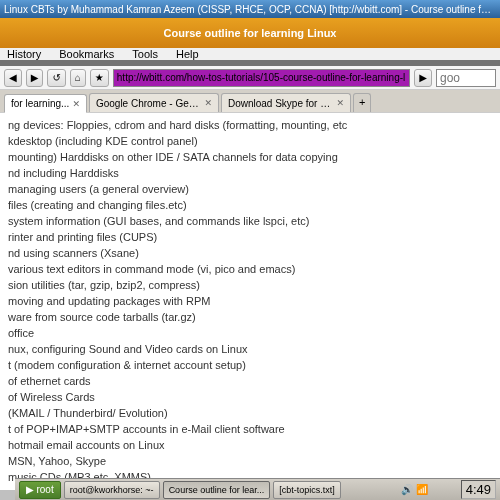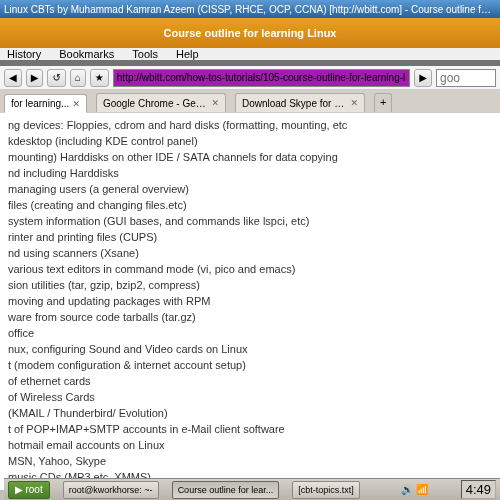--- a/index.html
+++ b/index.html
@@ -80,21 +80,21 @@
       padding: 0 3px;
     }
 
     
     .tabs-bar {
       background: #d4d0c8;
       height: 22px;
       display: flex;
       align-items: flex-end;
       padding: 0 4px;
-      gap: 9px;
+      gap: 2px;
     }
     .tab {
       background: #e8e4dc;
       border: 1px solid #aaa;
       border-bottom: none;
       border-radius: 3px 3px 0 0;
       padding: 2px 6px;
       font-size: 10px;
       display: flex;
       align-items: center;
@@ -140,29 +140,29 @@
       color: #333;
       line-height: 16px;
       white-space: nowrap;
       overflow: hidden;
     }
 
     
     .taskbar {
       position: absolute;
       bottom: 0;
-      left: 4px;
+      left: 15px;
       right: 0;
       height: 22px;
       background: linear-gradient(to bottom, #d4d0c8, #b8b4ac);
       border-top: 1px solid #888;
       display: flex;
       align-items: center;
       padding: 0 4px;
-      gap: 13px;
+      gap: 3px;
     }
     .taskbar-start {
       background: linear-gradient(to bottom, #6a9e3a, #4a7e2a);
       color: white;
       border: 1px solid #3a6e1a;
       border-radius: 2px;
       padding: 1px 6px;
       font-size: 10px;
       height: 18px;
       cursor: pointer;

